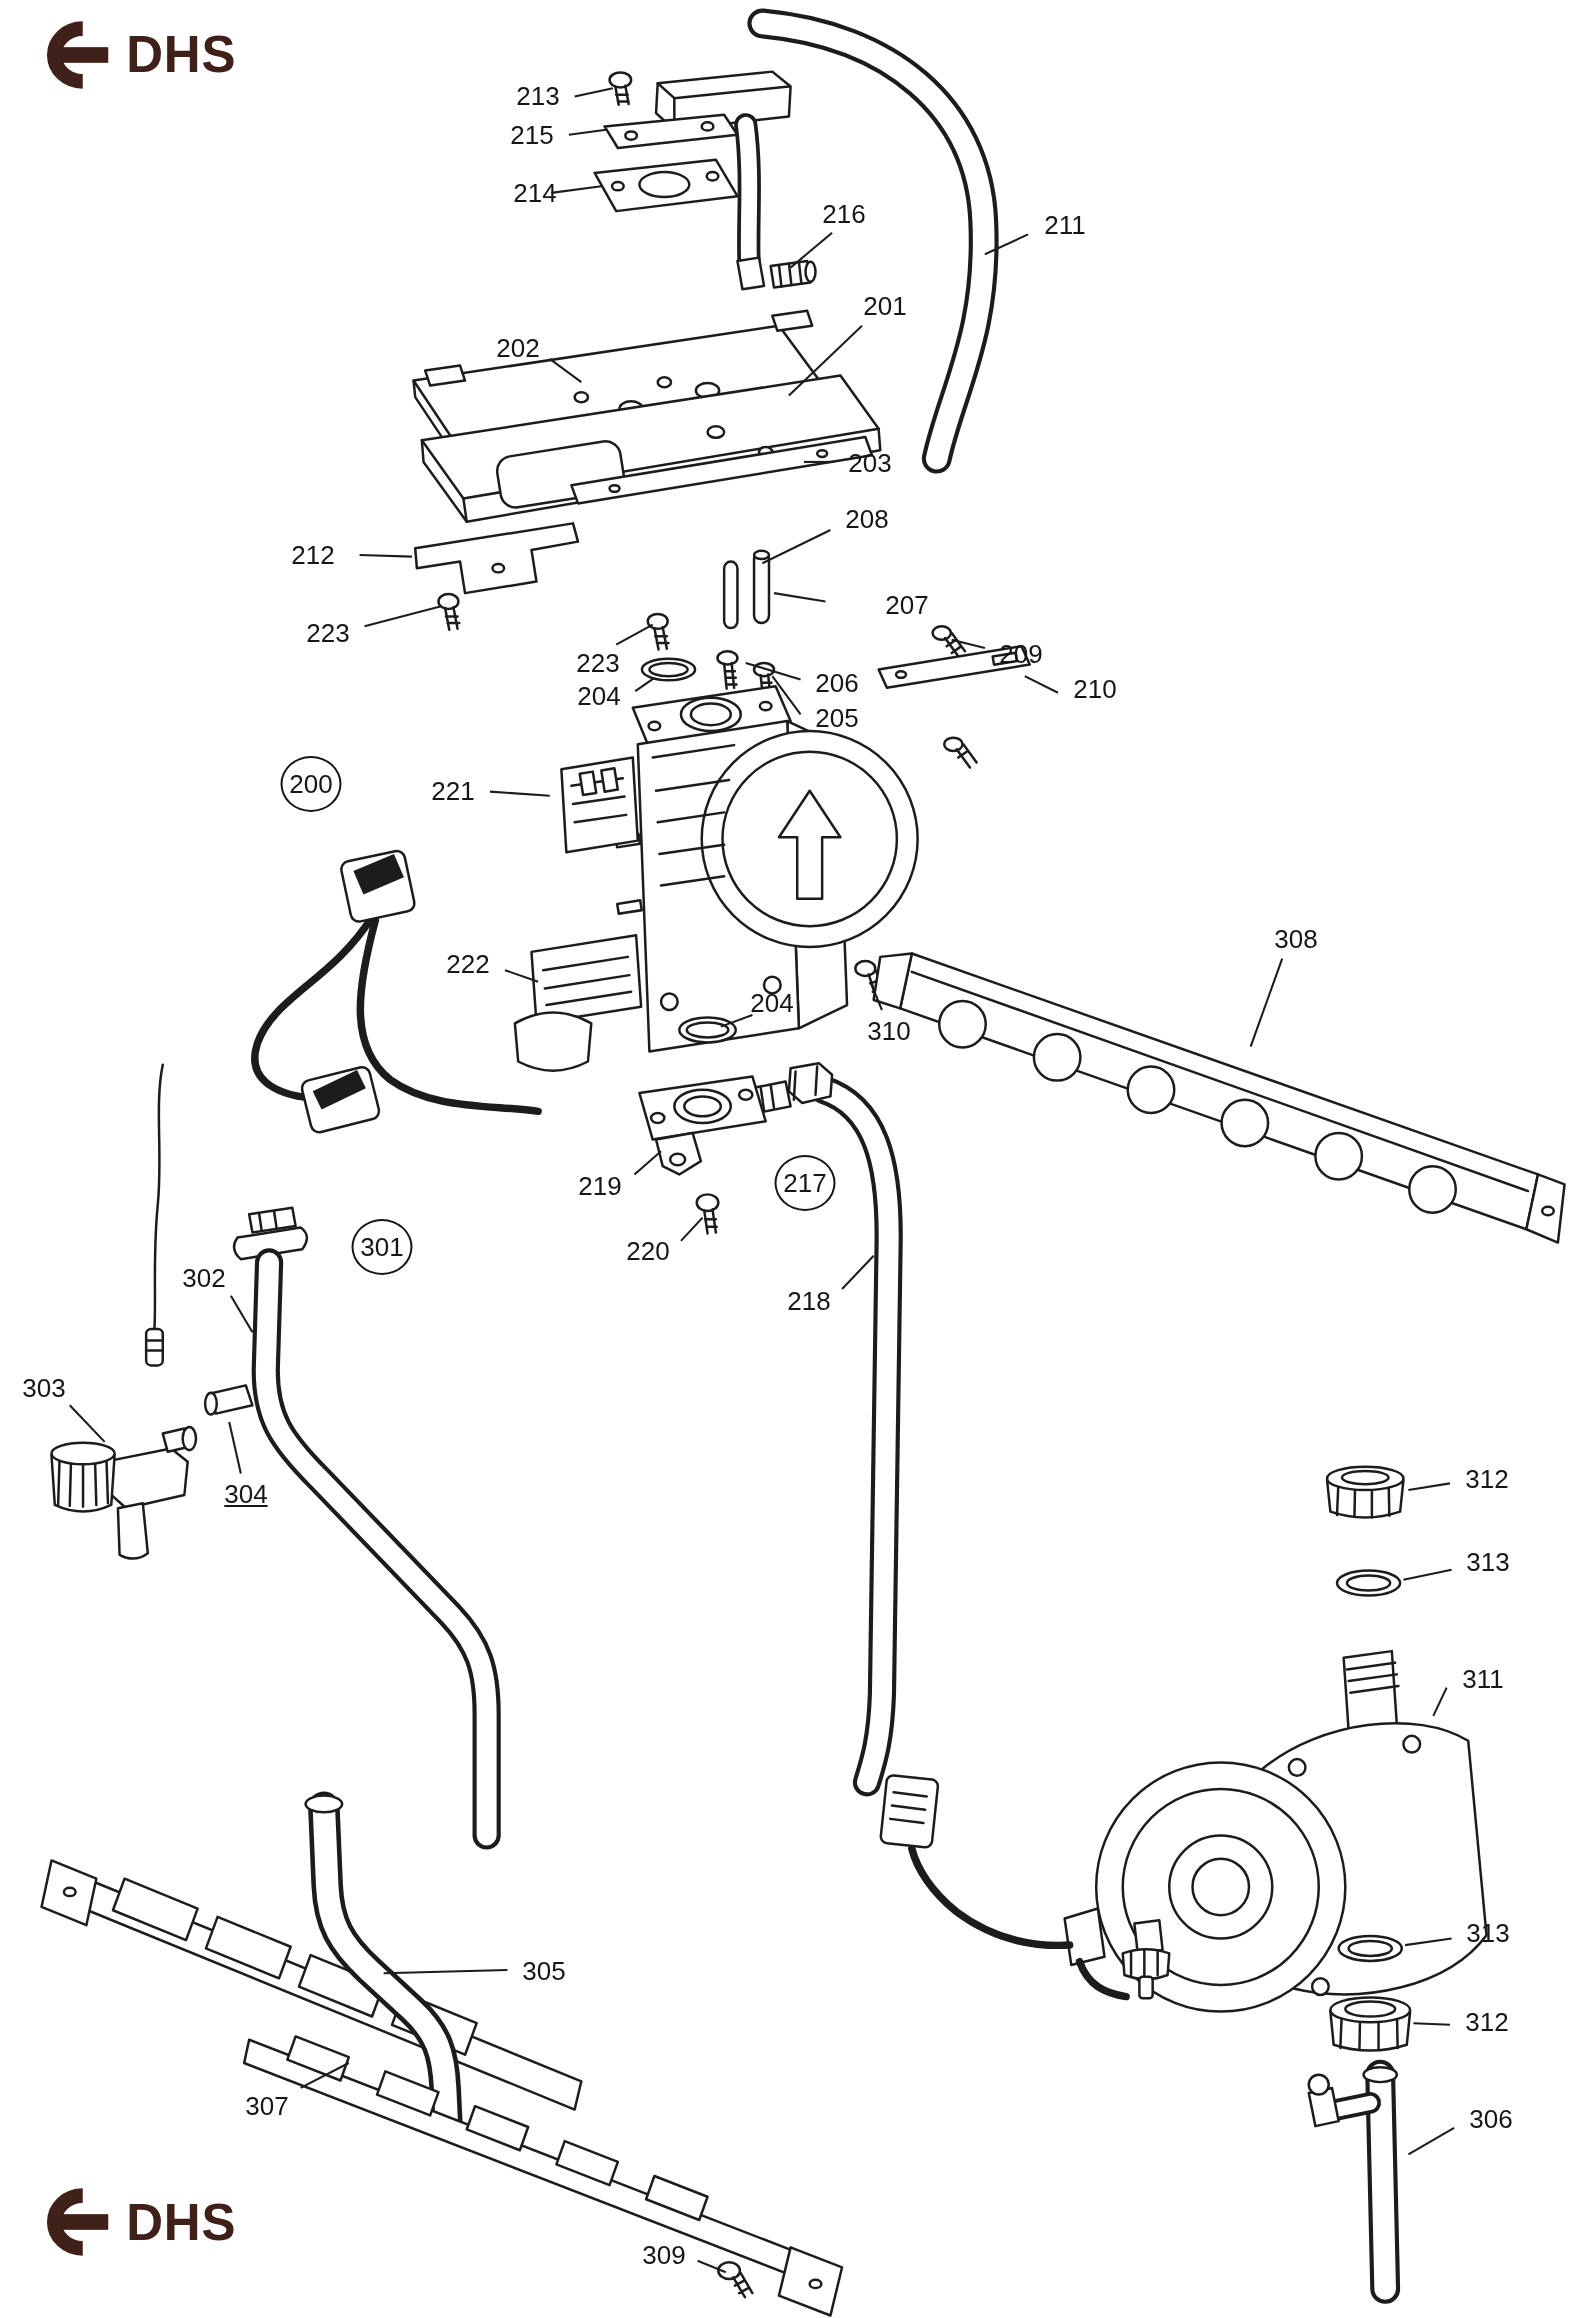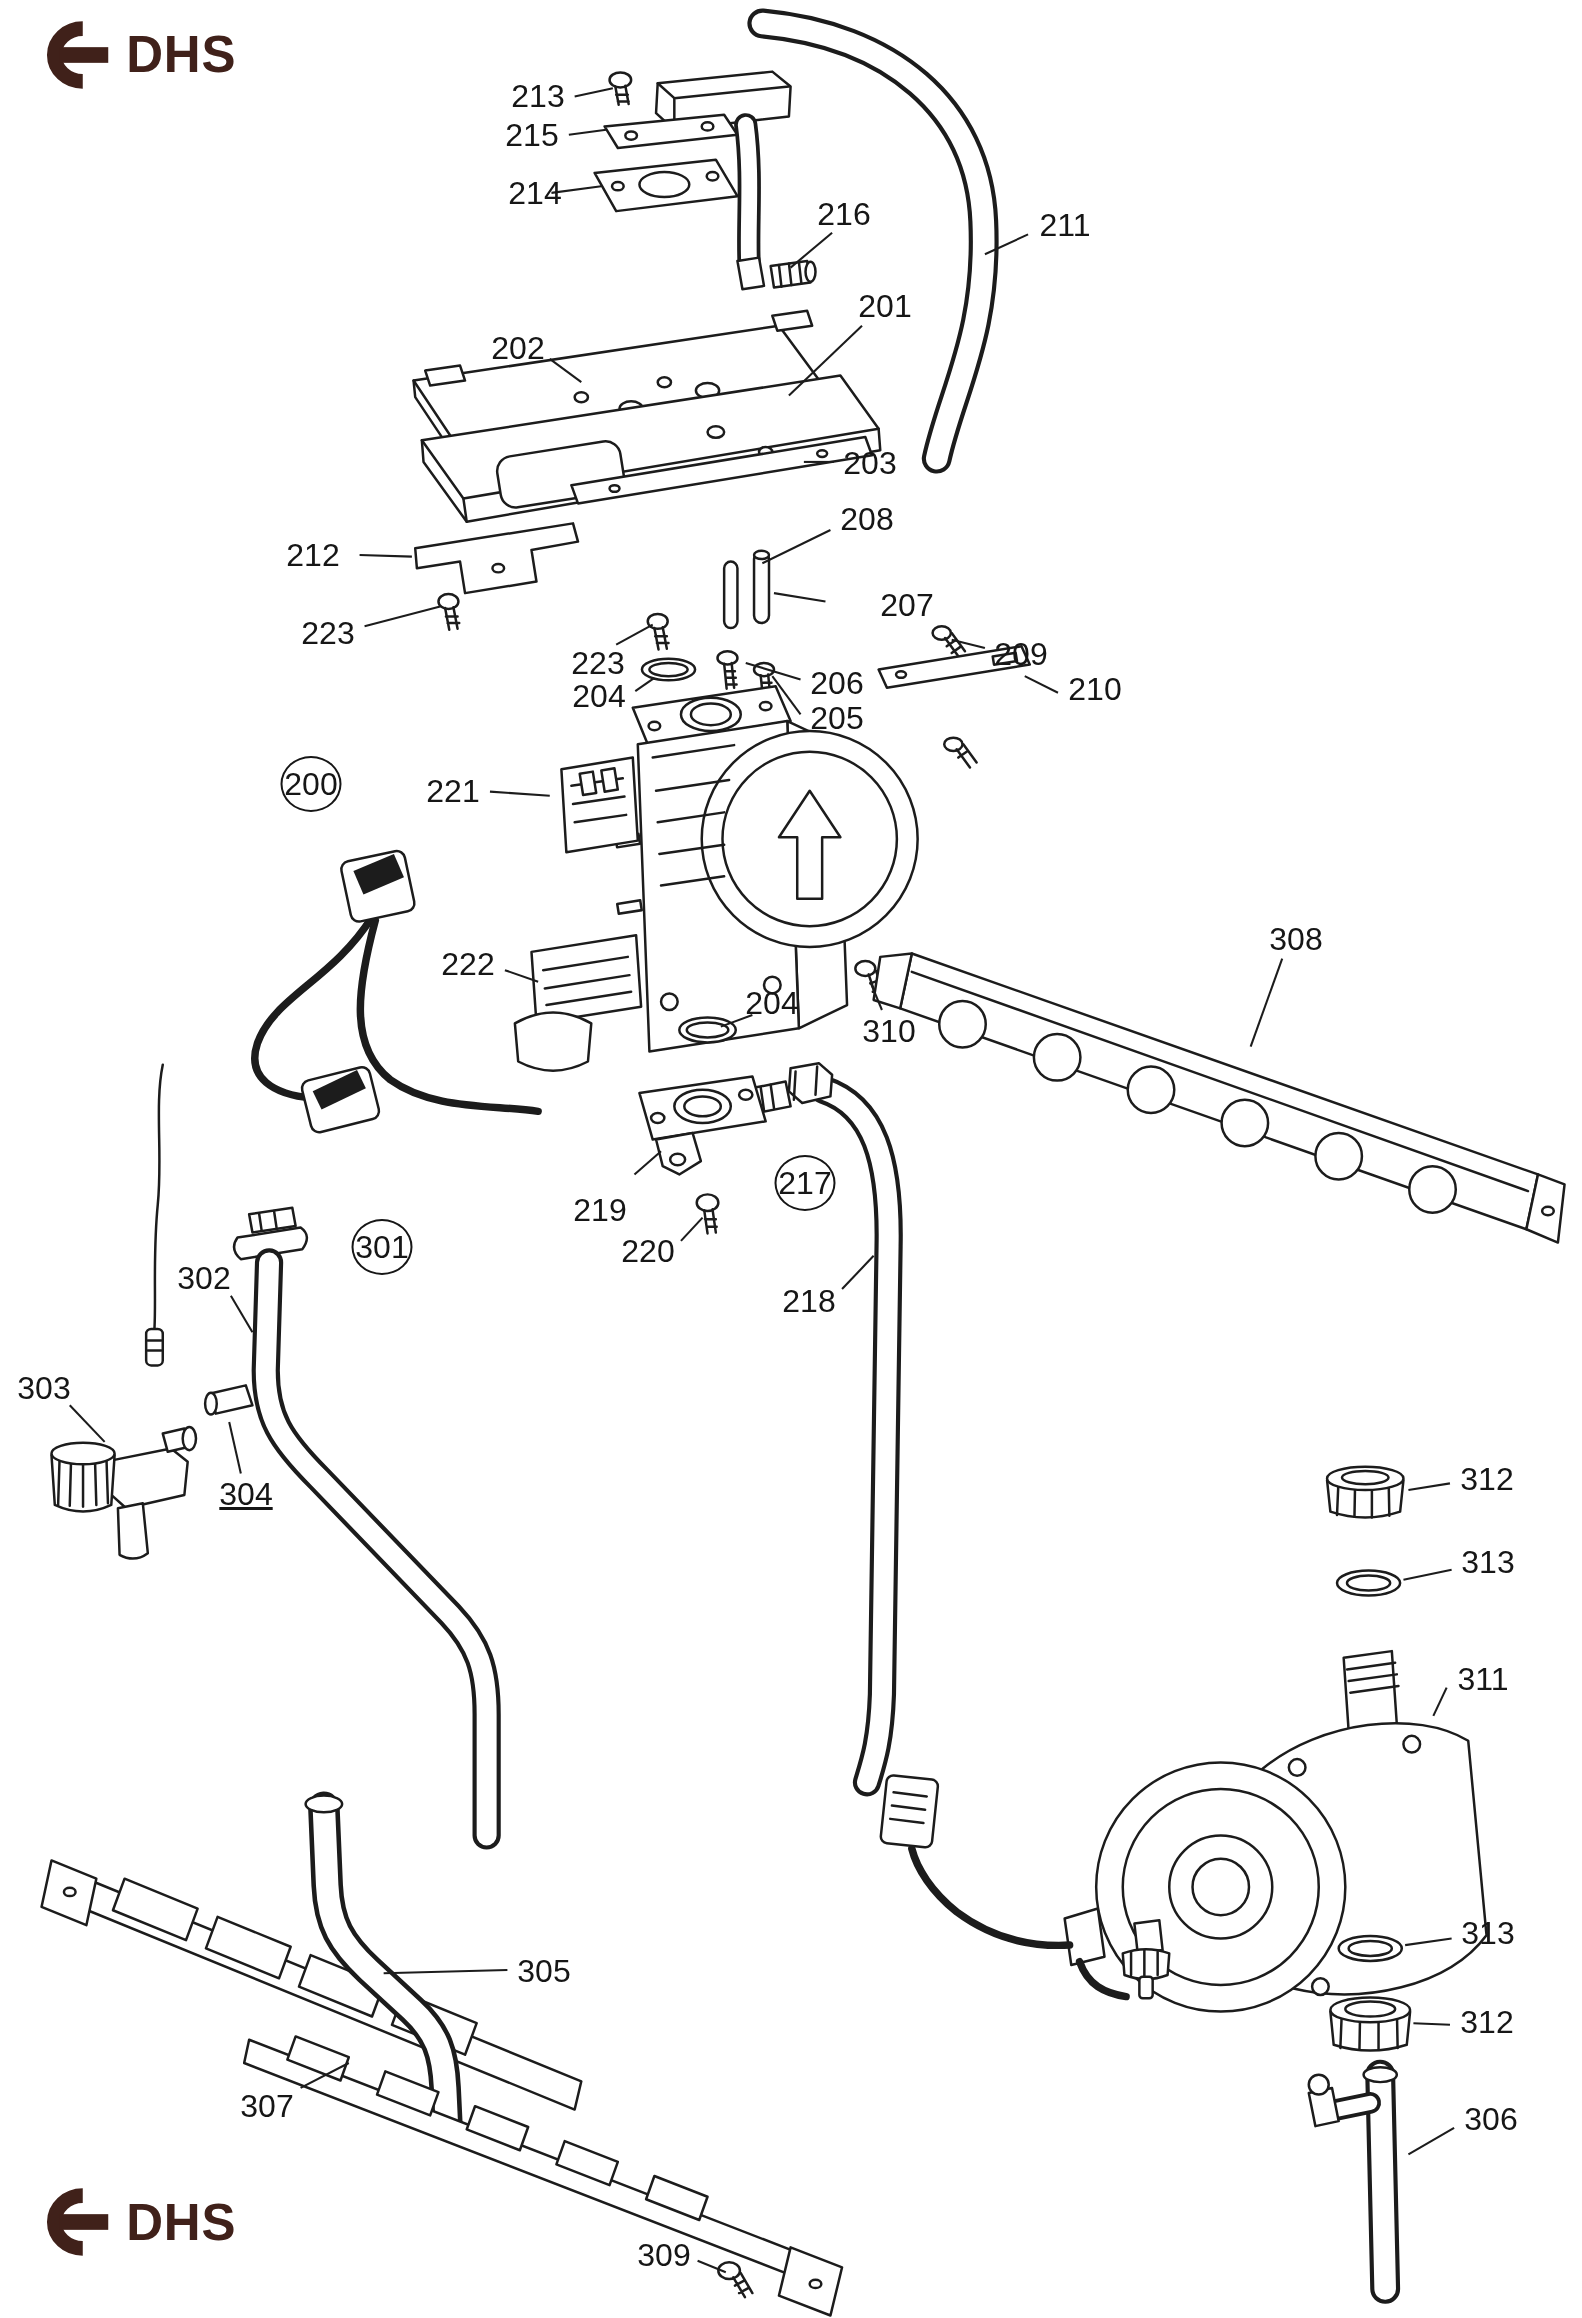--- a/index.html
+++ b/index.html
@@ -9,21 +9,21 @@
   .art,.overlay{position:absolute;left:0;top:0;width:1582px;height:2319px;}
   .overlay{pointer-events:none;}
   
   .ln{fill:none;stroke:#1c1c1c;stroke-width:3;stroke-linejoin:round;stroke-linecap:round;}
   .fw{fill:#ffffff;stroke:#1c1c1c;stroke-width:3;stroke-linejoin:round;}
   .tube-o{fill:none;stroke:#1c1c1c;stroke-linecap:round;}
   .tube-i{fill:none;stroke:#ffffff;stroke-linecap:round;}
   .blk{fill:#1c1c1c;stroke:none;}
   .wire{fill:none;stroke:#1c1c1c;stroke-width:9;stroke-linecap:round;}
   
-  .callout{position:absolute;transform:translate(-50%,-50%);font-size:32px;color:#161616;
+  .callout{position:absolute;transform:translate(-50%,-50%);font-size:26px;color:#161616;
            white-space:nowrap;line-height:1;}
   .callout.circled{border:2.5px solid #161616;border-radius:50%;width:61px;height:56px;
            display:flex;align-items:center;justify-content:center;}
   
   .logo{position:absolute;display:flex;align-items:center;gap:6.6px;}
   .logo-top{left:21.6px;top:16.6px;}
   .logo-bottom{left:21.6px;top:2184px;}
   .logo-mark{width:98px;height:76px;display:block;}
   .logo-text{font-size:51px;font-weight:800;letter-spacing:0.8px;line-height:1;}
 </style>
@@ -388,21 +388,21 @@
       <div class="callout" style="left: 837px; top: 683px;">206</div>
       <div class="callout" style="left: 599px; top: 696px;">204</div>
       <div class="callout" style="left: 837px; top: 718px;">205</div>
       <div class="callout" style="left: 1095px; top: 689px;">210</div>
       <div class="callout circled" style="left: 311px; top: 784px;">200</div>
       <div class="callout" style="left: 453px; top: 791px;">221</div>
       <div class="callout" style="left: 468px; top: 964px;">222</div>
       <div class="callout" style="left: 772px; top: 1003px;">204</div>
       <div class="callout" style="left: 889px; top: 1031px;">310</div>
       <div class="callout" style="left: 1296px; top: 939px;">308</div>
-      <div class="callout" style="left: 600px; top: 1186px; margin-top: 24px;">219</div>
+      <div class="callout" style="left: 600px; top: 1186px;">219</div>
       <div class="callout circled" style="left: 805px; top: 1183px;">217</div>
       <div class="callout" style="left: 648px; top: 1251px;">220</div>
       <div class="callout" style="left: 809px; top: 1301px;">218</div>
       <div class="callout" style="left: 204px; top: 1278px;">302</div>
       <div class="callout circled" style="left: 382px; top: 1247px;">301</div>
       <div class="callout" style="left: 44px; top: 1388px;">303</div>
       <div class="callout" style="left: 246px; top: 1494px; text-decoration: underline;">304</div>
       <div class="callout" style="left: 1487px; top: 1479px;">312</div>
       <div class="callout" style="left: 1488px; top: 1562px;">313</div>
       <div class="callout" style="left: 1483px; top: 1679px;">311</div>

